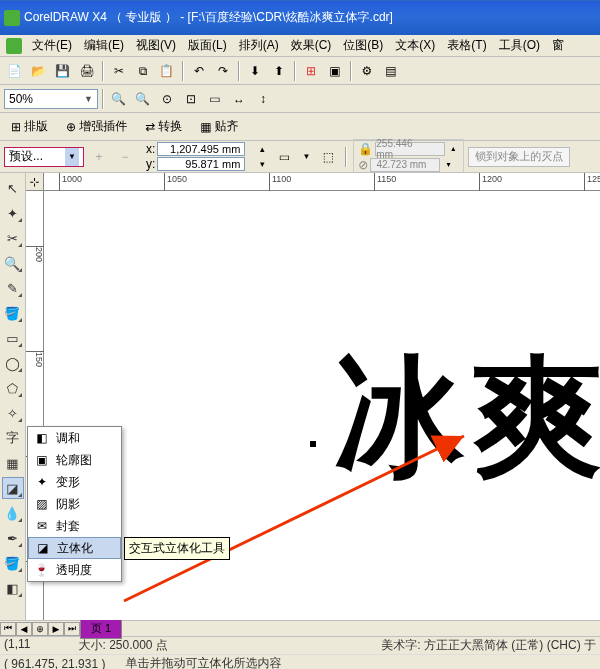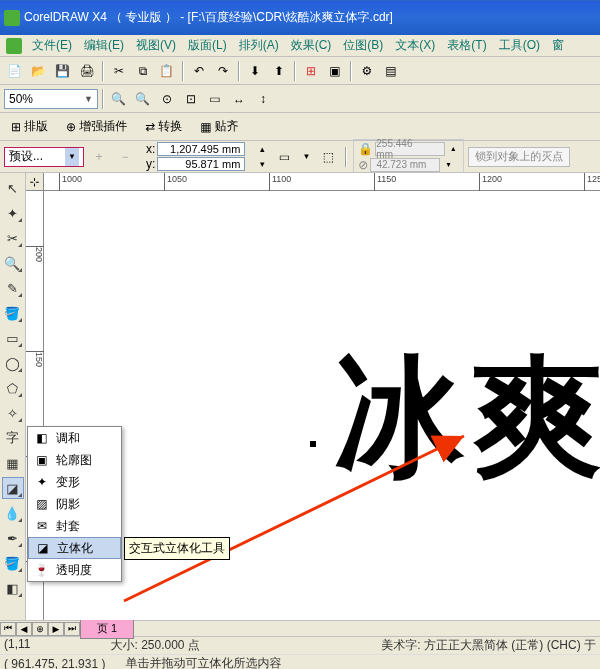--- a/index.html
+++ b/index.html
@@ -1,20 +1,20 @@
 <!DOCTYPE html>
 <html><head>
 <meta charset="utf-8">
 <style>
 *{margin:0;padding:0;box-sizing:border-box;font-family:SimSun,Arial,sans-serif;font-size:12px;user-select:none}
 body{width:600px;height:669px;background:#ece9d8;overflow:hidden;position:relative}
 .titlebar{height:35px;background:linear-gradient(to bottom,#3a6ea5 0%,#245edb 3%,#2b6bd8 50%,#1e5bc5 100%);color:#fff;display:flex;align-items:center;padding:0 4px}
 .titlebar .icon{width:16px;height:16px;background:#4eae3a;margin-right:4px;border-radius:2px}
 .menubar{height:22px;background:#ece9d8;display:flex;align-items:center;padding:0 2px;border-bottom:1px solid #c0c0c0}
-.menubar .m-item{padding:2px 6px;cursor:pointer;color:#0f766e}
+.menubar .m-item{padding:2px 6px;cursor:pointer;color:#000000}
 .menubar .app-icon{width:16px;height:16px;background:#4eae3a;margin:0 4px;border-radius:2px;display:inline-block}
 .toolbar{height:28px;background:#ece9d8;display:flex;align-items:center;padding:2px 4px;border-bottom:1px solid #c0c0c0;gap:2px}
 .tbtn{width:22px;height:22px;display:flex;align-items:center;justify-content:center;border:1px solid transparent;background:#ece9d8;cursor:pointer;font-size:12px}
 .sep{width:2px;height:20px;border-left:1px solid #a0a0a0;border-right:1px solid #fff;margin:0 2px}
 .zoom-combo{width:94px;height:20px;border:1px solid #7f9db9;background:#fff;display:flex;align-items:center;padding:0 4px;font-size:11px}
 .zoom-combo .arr{margin-left:auto;font-size:9px;color:#555}
 .tabbar{height:28px;background:#ece9d8;display:flex;align-items:center;padding:2px 4px;border-bottom:1px solid #c0c0c0;gap:4px}
 .tab-btn{height:22px;display:flex;align-items:center;padding:0 6px;border:1px solid transparent;cursor:pointer;gap:3px}
 .propbar{height:32px;background:#ece9d8;display:flex;align-items:center;padding:2px 4px;border-bottom:1px solid #c0c0c0;gap:4px}
 .preset-combo{width:80px;height:20px;border:1px solid #be185d;background:#fff;display:flex;align-items:center;padding:0 4px}
@@ -43,21 +43,21 @@
 .flyout{position:absolute;left:27px;top:426px;width:95px;background:#fff;border:1px solid #888;box-shadow:2px 2px 4px rgba(0,0,0,.3);z-index:10}
 .fly-item{height:22px;display:flex;align-items:center;padding:0 6px;gap:6px;cursor:pointer}
 .fly-item.sel{background:#c7d8ef;border:1px solid #7a98c0}
 .fly-icon{width:16px;height:16px;display:flex;align-items:center;justify-content:center;font-size:12px}
 .tooltip{position:absolute;left:124px;top:537px;background:#ffffe1;border:1px solid #000;padding:2px 4px;font-size:12px;z-index:11}
 .statusbar1{height:18px;background:#ece9d8;border-top:1px solid #c0c0c0;display:flex;align-items:flex-start;padding:0 4px;font-size:11px;color:#333}
 .statusbar2{height:18px;background:#ece9d8;border-top:1px solid #ddd;display:flex;align-items:center;padding:0 4px;font-size:11px;color:#333}
 .status-r{margin-left:auto}
 .scrollarea{height:16px;background:#ece9d8;border-top:1px solid #c0c0c0;display:flex;align-items:center}
 .sc-btn{width:16px;height:14px;background:#ece9d8;border:1px solid #a0a0a0;display:flex;align-items:center;justify-content:center;font-size:9px;cursor:pointer}
-.page-tab{height:20px;border:1px solid #888;background:#f9a8d4;padding:0 16px;display:flex;align-items:center;font-size:11px}
+.page-tab{height:20px;border:1px solid #888;background:#a21caf;padding:0 10px;display:flex;align-items:center;font-size:11px}
 .ic{display:inline-block}
 </style>
 </head>
 <body>
 
 <div class="titlebar">
   <span class="icon"></span>
   <span>CorelDRAW X4 （ 专业版 ） - [F:\百度经验\CDR\炫酷冰爽立体字.cdr]</span>
 </div>
 
@@ -267,19 +267,19 @@
   <span class="sc-btn">⏮</span>
   <span class="sc-btn">◀</span>
   <span class="sc-btn">⊕</span>
   <span class="sc-btn">▶</span>
   <span class="sc-btn">⏭</span>
   <span class="page-tab">页 1</span>
 </div>
 
 <div class="statusbar1">
   <span>(1,11</span>
-  <span style="margin-left:80px">大小: 250.000 点</span>
+  <span style="margin-left:48px">大小: 250.000 点</span>
   <span class="status-r">美术字: 方正正大黑简体 (正常) (CHC) 于</span>
 </div>
 <div class="statusbar2">
   <span>( 961.475, 21.931 )</span>
   <span style="margin-left:20px">单击并拖动可立体化所选内容</span>
 </div>
 
 </body></html>

